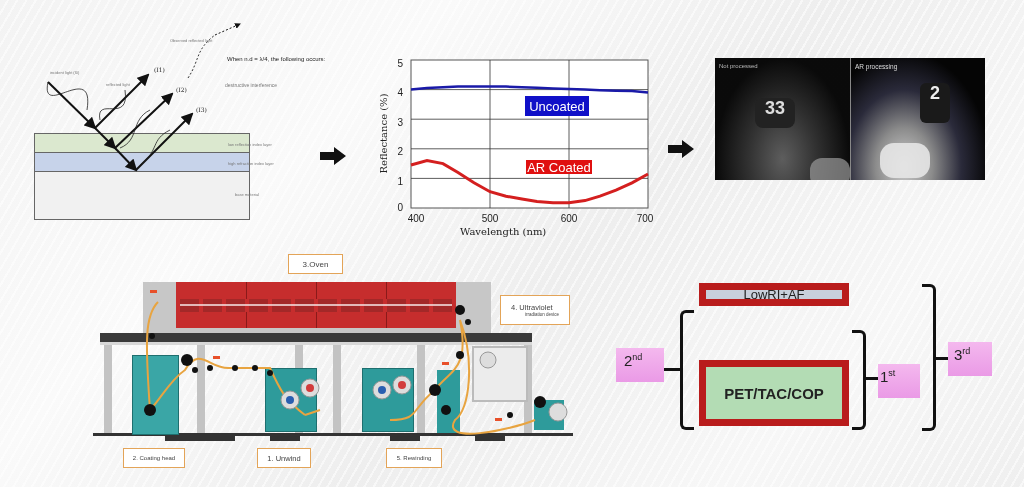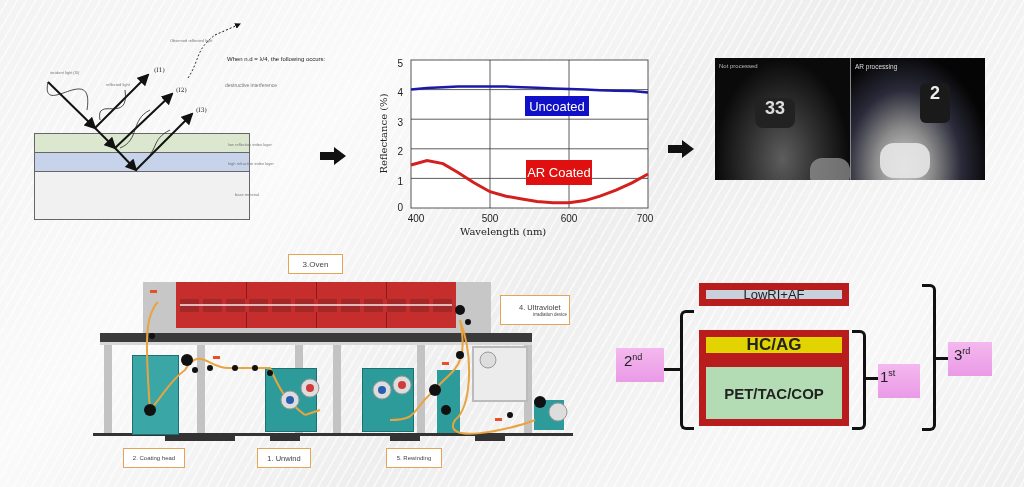--- a/index.html
+++ b/index.html
@@ -88,21 +88,21 @@
       <text x="33" y="105" text-anchor="end">2</text>
       <text x="33" y="135" text-anchor="end">1</text>
       <text x="33" y="161" text-anchor="end">0</text>
       <text x="46" y="172" text-anchor="middle">400</text>
       <text x="120" y="172" text-anchor="middle">500</text>
       <text x="199" y="172" text-anchor="middle">600</text>
       <text x="275" y="172" text-anchor="middle">700</text>
     </g>
   </svg>
   <div class="abs" style="left:155px;top:46px;width:64px;height:20px;background:#1010c8;color:#fff;font-size:13px;display:flex;align-items:center;justify-content:center;text-align:center;">Uncoated</div>
-  <div class="abs" style="left:156px;top:110px;width:66px;height:25px;background:#e01010;color:#fff;font-size:13px;display:flex;align-items:center;justify-content:center;">AR Coated</div>
+  <div class="abs" style="left:156px;top:110px;width:66px;height:14px;background:#e01010;color:#fff;font-size:13px;display:flex;align-items:center;justify-content:center;">AR Coated</div>
   <div class="abs" style="left:90px;top:176px;font-family:'DejaVu Serif',serif;font-size:10px;color:#222;">Wavelength (nm)</div>
   <div class="abs" style="left:-32px;top:78px;width:90px;transform:rotate(-90deg);font-family:'DejaVu Serif',serif;font-size:10px;color:#222;text-align:center;">Reflectance (%)</div>
 </div>
 
 <svg class="arrow" style="left:668px;top:140px;" width="28" height="18">
   <path d="M0,5 H14 V0 L26,9 L14,18 V13 H0 z" fill="#111"></path>
 </svg>
 
 <div class="photo" style="left:715px;top:58px;width:270px;height:122px;">
   <div class="abs" style="left:0;top:0;width:135px;height:155px;background:radial-gradient(ellipse at 50% 65%,#6d6d6d 0%,#3a3a3a 35%,#0b0b0b 70%);opacity:0.85;"></div>
@@ -181,32 +181,31 @@
       <circle cx="312" cy="135" r="4" fill="#d23b3b"></circle>
     <g fill="#e8502a">
       <rect x="60" y="40" width="7" height="3"></rect>
         <rect x="123" y="106" width="7" height="3"></rect>
       <rect x="352" y="112" width="7" height="3"></rect>
         <rect x="405" y="168" width="7" height="3"></rect>
     </g>
   </svg>
 
   <div class="label-box" style="left:198px;top:4px;width:53px;height:18px;font-size:8px;">3.Oven</div>
-  <div class="label-box" style="left:410px;top:45px;width:70px;height:30px;flex-direction:column;align-items:flex-start;padding-left:18px;box-sizing:border-box;">
+  <div class="label-box" style="left:410px;top:45px;width:70px;height:30px;flex-direction:column;align-items:flex-start;padding-left:10px;box-sizing:border-box;">
     <span>4. Ultraviolet</span>
     <span style="font-size:4.5px;margin-left:14px;">irradiation device</span>
   </div>
   <div class="label-box" style="left:33px;top:198px;width:60px;height:18px;font-size:6px;">2. Coating head</div>
   <div class="label-box" style="left:167px;top:198px;width:52px;height:18px;">1. Unwind</div>
   <div class="label-box" style="left:296px;top:198px;width:54px;height:18px;font-size:6px;">5. Rewinding</div>
 </div>
 
 <div class="abs" style="left:699px;top:283px;width:150px;height:143px;">
   <div class="layer" style="top:0;height:23px;background:#c8d0dc;font-size:13px;">LowRI+AF</div>
-  <div class="layer" style="top:47px;height:30px;background:#e1d400;font-size:17px;font-weight:bold;">HC/AG</div>
   <div class="layer" style="top:77px;height:66px;background:#b3dcb4;font-size:15px;font-weight:bold;">PET/TAC/COP</div>
 </div>
 
 <div class="bracket" style="left:680px;top:310px;width:14px;height:120px;border-right:none;border-radius:6px 0 0 6px;"></div>
 <div class="abs" style="left:664px;top:368px;width:17px;height:3px;background:#111;"></div>
 <div class="bracket" style="left:852px;top:330px;width:14px;height:100px;border-left:none;border-radius:0 6px 6px 0;"></div>
 <div class="abs" style="left:865px;top:377px;width:14px;height:3px;background:#111;"></div>
 <div class="bracket" style="left:922px;top:284px;width:14px;height:147px;border-left:none;border-radius:0 6px 6px 0;"></div>
 <div class="abs" style="left:935px;top:357px;width:14px;height:3px;background:#111;"></div>
 

